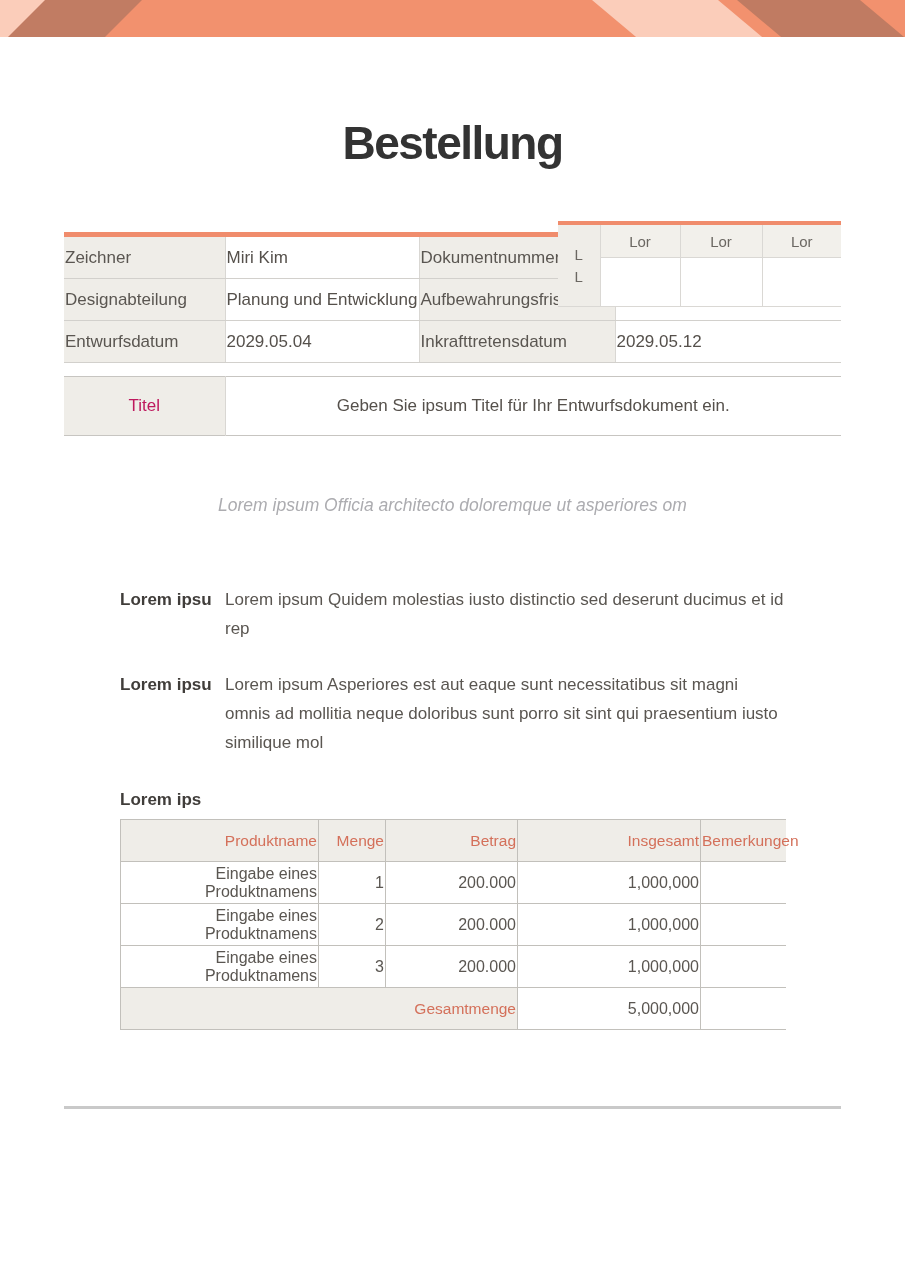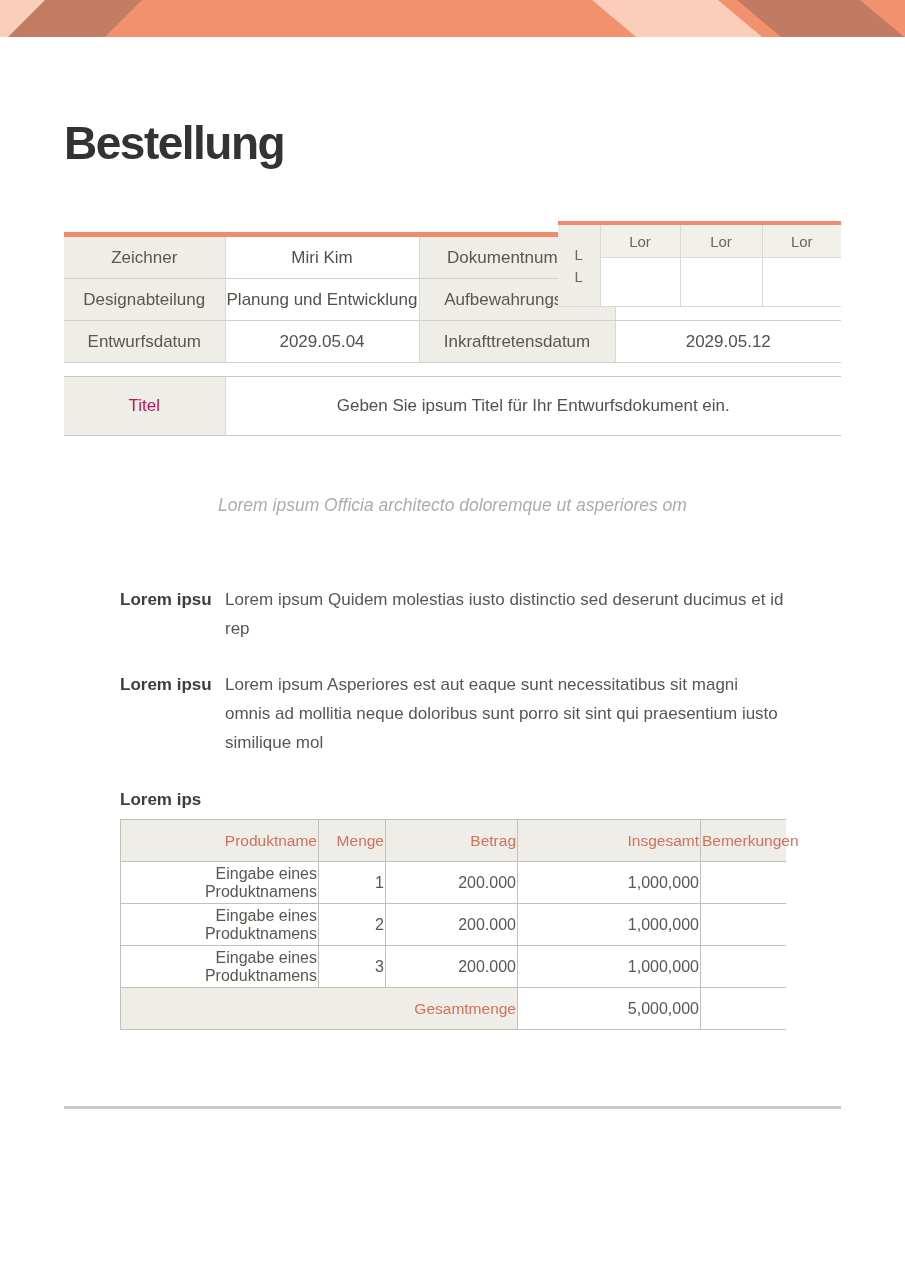--- a/index.html
+++ b/index.html
@@ -14,38 +14,38 @@
   .banner .shape { position:absolute; top:0; height:37px; transform-origin:0 0; }
   .s-peach-l { left:0;     width:85px;  background:#fbcdba; transform:skewX(-57deg); }
   .s-dark-l  { left:45px;  width:97px;  background:#c17c63; transform:skewX(-45deg); }
   .s-peach-r { left:592px; width:126px; background:#fbcdba; transform:skewX(50deg); }
   .s-dark-r  { left:737px; width:123px; background:#c07b62; transform:skewX(50deg); }
 
   .content { padding:0 64px; position:relative; }
 
   h1.doc-title {
     margin:81px 0 0 0; font-size:46px; line-height:51px; font-weight:bold;
-    letter-spacing:-1.5px; color:#333333;
+    letter-spacing:-1.5px; color:#333333;text-align:center;
   }
 
   
   .mini-block { position:absolute; left:558px; top:103px; width:283px; }
   .mini-block .orange-bar { height:4px; background:#f08c6c; }
   table.mini-table { border-collapse:collapse; width:283px; table-layout:fixed; }
   table.mini-table td { border-bottom:1px solid #dad8d4; border-right:1px solid #dad8d4; font-size:15px; color:#6b6762; text-align:center; }
   table.mini-table td:last-child { border-right:none; }
   table.mini-table td.mini-corner { background:#efede8; height:77px; line-height:22px; border-bottom:1px solid #dad8d4; }
   table.mini-table td.mini-head { background:#f2f0eb; height:30px; }
   table.mini-table td.mini-cell { background:#ffffff; height:46px; }
 
   
   .info-block { margin-top:63px; }
   .orange-top { height:5px; background:#f08c6c; }
   table.info-table { border-collapse:collapse; width:777px; table-layout:fixed; }
-  table.info-table td { height:39px; border-bottom:1px solid #d2d0cc; font-size:17px; text-align:center; vertical-align:middle; }
+  table.info-table td { height:39px; border-bottom:1px solid #d2d0cc; font-size:17px; vertical-align:middle; }
   table.info-table td.lbl { background:#efede8; color:#5a5651; border-right:1px solid #d9d7d3; }
   table.info-table td.val { background:#ffffff; color:#55504b; }
   table.info-table td.val.mid { border-right:1px solid #d9d7d3; }
 
   
   .title-block { margin-top:13px; }
   table.title-table { border-collapse:collapse; width:777px; table-layout:fixed; border-top:1px solid #c7c5c1; border-bottom:1px solid #c7c5c1; }
   table.title-table td { height:56px; font-size:17px; text-align:center; vertical-align:middle; }
   table.title-table td.lbl { background:#efede8; color:#be185d; border-right:1px solid #d9d7d3;margin-top:48px; }
   table.title-table td.val { background:#ffffff; color:#55504b; }

